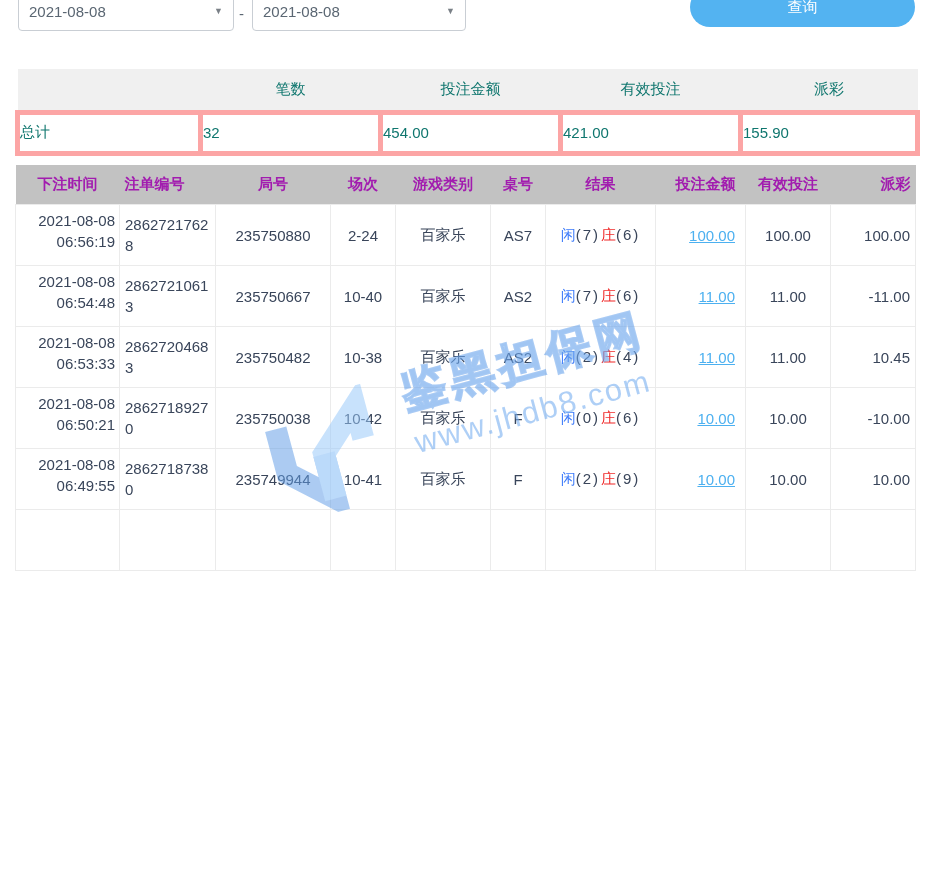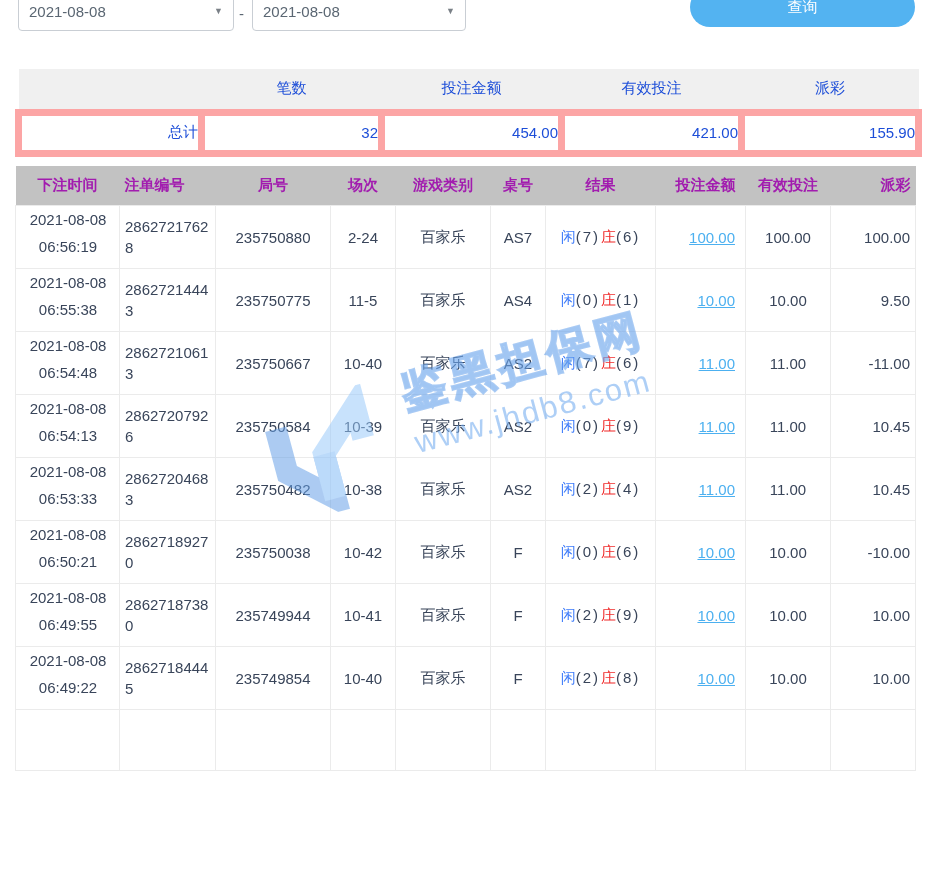--- a/index.html
+++ b/index.html
@@ -15,34 +15,34 @@
   .sel-from { left:18px; width:216px; }
   .sel-to   { left:252px; width:214px; }
   .sel-arrow { margin-left:auto; font-size:9px; color:#7a8087; }
   .range-dash { position:absolute; left:239px; top:5px; color:#5a6672; font-size:15px; }
   .query-btn { position:absolute; left:690px; top:-13px; width:225px; height:40px;
     border:none; border-radius:20px; background:#53b3f1; color:#fff; font-size:15px;
     cursor:pointer; font-family:inherit; }
 
   
   table { border-collapse:collapse; table-layout:fixed; }
-  .summary { margin-left:15px; width:900px; color:#1d4ed8; font-size:15px; }
+  .summary { margin-left:15px; width:900px; color:#0f766e; font-size:15px; }
   .summary th { background:#f0f0f0; height:43px; font-weight:normal; text-align:center; }
-  .summary td { height:41px; border:7px solid #fca5a5; text-align:right; background:#fff; }
+  .summary td { height:41px; border:5px solid #fca5a5; text-align:left; background:#fff; }
 
   .gap { height:9px; }
 
   
   .main { margin-left:15px; width:900px; font-size:15px; color:#39455a; }
   .main thead th { background:#c2c2c2; color:#a21caf; font-weight:bold; height:40px;
     font-size:15px; text-align:center; }
   .main tbody td { height:61px; border:1px solid #ebebeb; text-align:center;
     vertical-align:middle; background:transparent; }
   .main th.c-order, .main td.c-order { text-align:left; padding-left:5px; }
-  .main td.c-time { text-align:center; padding:0 4px 8px 5px; line-height:27px; }
+  .main td.c-time { text-align:right; padding:0 4px 8px 5px; line-height:21px; }
   .main td.c-order { word-break:break-all; line-height:21px; padding-right:0; }
   .main th.c-bet, .main td.c-bet { text-align:right; padding-right:10px; }
   .main th.c-payout, .main td.c-payout { text-align:right; padding-right:5px; }
   .bet-link { color:#4cb0f0; text-decoration:underline; cursor:pointer; }
   .r-player { color:#3d7bfa; }
   .r-banker { color:#f02b2b; }
   .r-val { color:#39455a; letter-spacing:2px; }
   .r-banker { margin-left:1px; }
 
   
@@ -137,59 +137,35 @@
     <td>235750880</td>
     <td>2-24</td>
     <td>百家乐</td>
     <td>AS7</td>
     <td><span class="r-player">闲</span><span class="r-val">(7)</span><span class="r-banker">庄</span><span class="r-val">(6)</span></td>
     <td class="c-bet"><a class="bet-link">100.00</a></td>
     <td>100.00</td>
     <td class="c-payout">100.00</td>
   </tr>
 
-  <tr>
-    <td class="c-time">2021-08-08 06:55:38</td>
-    <td class="c-order">28627214443</td>
-    <td>235750775</td>
-    <td>11-5</td>
-    <td>百家乐</td>
-    <td>AS4</td>
-    <td><span class="r-player">闲</span><span class="r-val">(0)</span><span class="r-banker">庄</span><span class="r-val">(1)</span></td>
-    <td class="c-bet"><a class="bet-link">10.00</a></td>
-    <td>10.00</td>
-    <td class="c-payout">9.50</td>
-  </tr>
 
 
   <tr>
     <td class="c-time">2021-08-08 06:54:48</td>
     <td class="c-order">28627210613</td>
     <td>235750667</td>
     <td>10-40</td>
     <td>百家乐</td>
     <td>AS2</td>
     <td><span class="r-player">闲</span><span class="r-val">(7)</span><span class="r-banker">庄</span><span class="r-val">(6)</span></td>
     <td class="c-bet"><a class="bet-link">11.00</a></td>
     <td>11.00</td>
     <td class="c-payout">-11.00</td>
   </tr>
 
-  <tr>
-    <td class="c-time">2021-08-08 06:54:13</td>
-    <td class="c-order">28627207926</td>
-    <td>235750584</td>
-    <td>10-39</td>
-    <td>百家乐</td>
-    <td>AS2</td>
-    <td><span class="r-player">闲</span><span class="r-val">(0)</span><span class="r-banker">庄</span><span class="r-val">(9)</span></td>
-    <td class="c-bet"><a class="bet-link">11.00</a></td>
-    <td>11.00</td>
-    <td class="c-payout">10.45</td>
-  </tr>
 
   <tr>
     <td class="c-time">2021-08-08 06:53:33</td>
     <td class="c-order">28627204683</td>
     <td>235750482</td>
     <td>10-38</td>
     <td>百家乐</td>
     <td>AS2</td>
     <td><span class="r-player">闲</span><span class="r-val">(2)</span><span class="r-banker">庄</span><span class="r-val">(4)</span></td>
     <td class="c-bet"><a class="bet-link">11.00</a></td>
@@ -217,32 +193,20 @@
     <td>235749944</td>
     <td>10-41</td>
     <td>百家乐</td>
     <td>F</td>
     <td><span class="r-player">闲</span><span class="r-val">(2)</span><span class="r-banker">庄</span><span class="r-val">(9)</span></td>
     <td class="c-bet"><a class="bet-link">10.00</a></td>
     <td>10.00</td>
     <td class="c-payout">10.00</td>
   </tr>
 
-  <tr>
-    <td class="c-time">2021-08-08 06:49:22</td>
-    <td class="c-order">28627184445</td>
-    <td>235749854</td>
-    <td>10-40</td>
-    <td>百家乐</td>
-    <td>F</td>
-    <td><span class="r-player">闲</span><span class="r-val">(2)</span><span class="r-banker">庄</span><span class="r-val">(8)</span></td>
-    <td class="c-bet"><a class="bet-link">10.00</a></td>
-    <td>10.00</td>
-    <td class="c-payout">10.00</td>
-  </tr>
 
 </tbody>
     <tbody>
       <tr>
         <td class="c-time"></td>
           <td class="c-order"></td>
           <td></td>
           <td></td>
           <td></td>
         <td></td>

